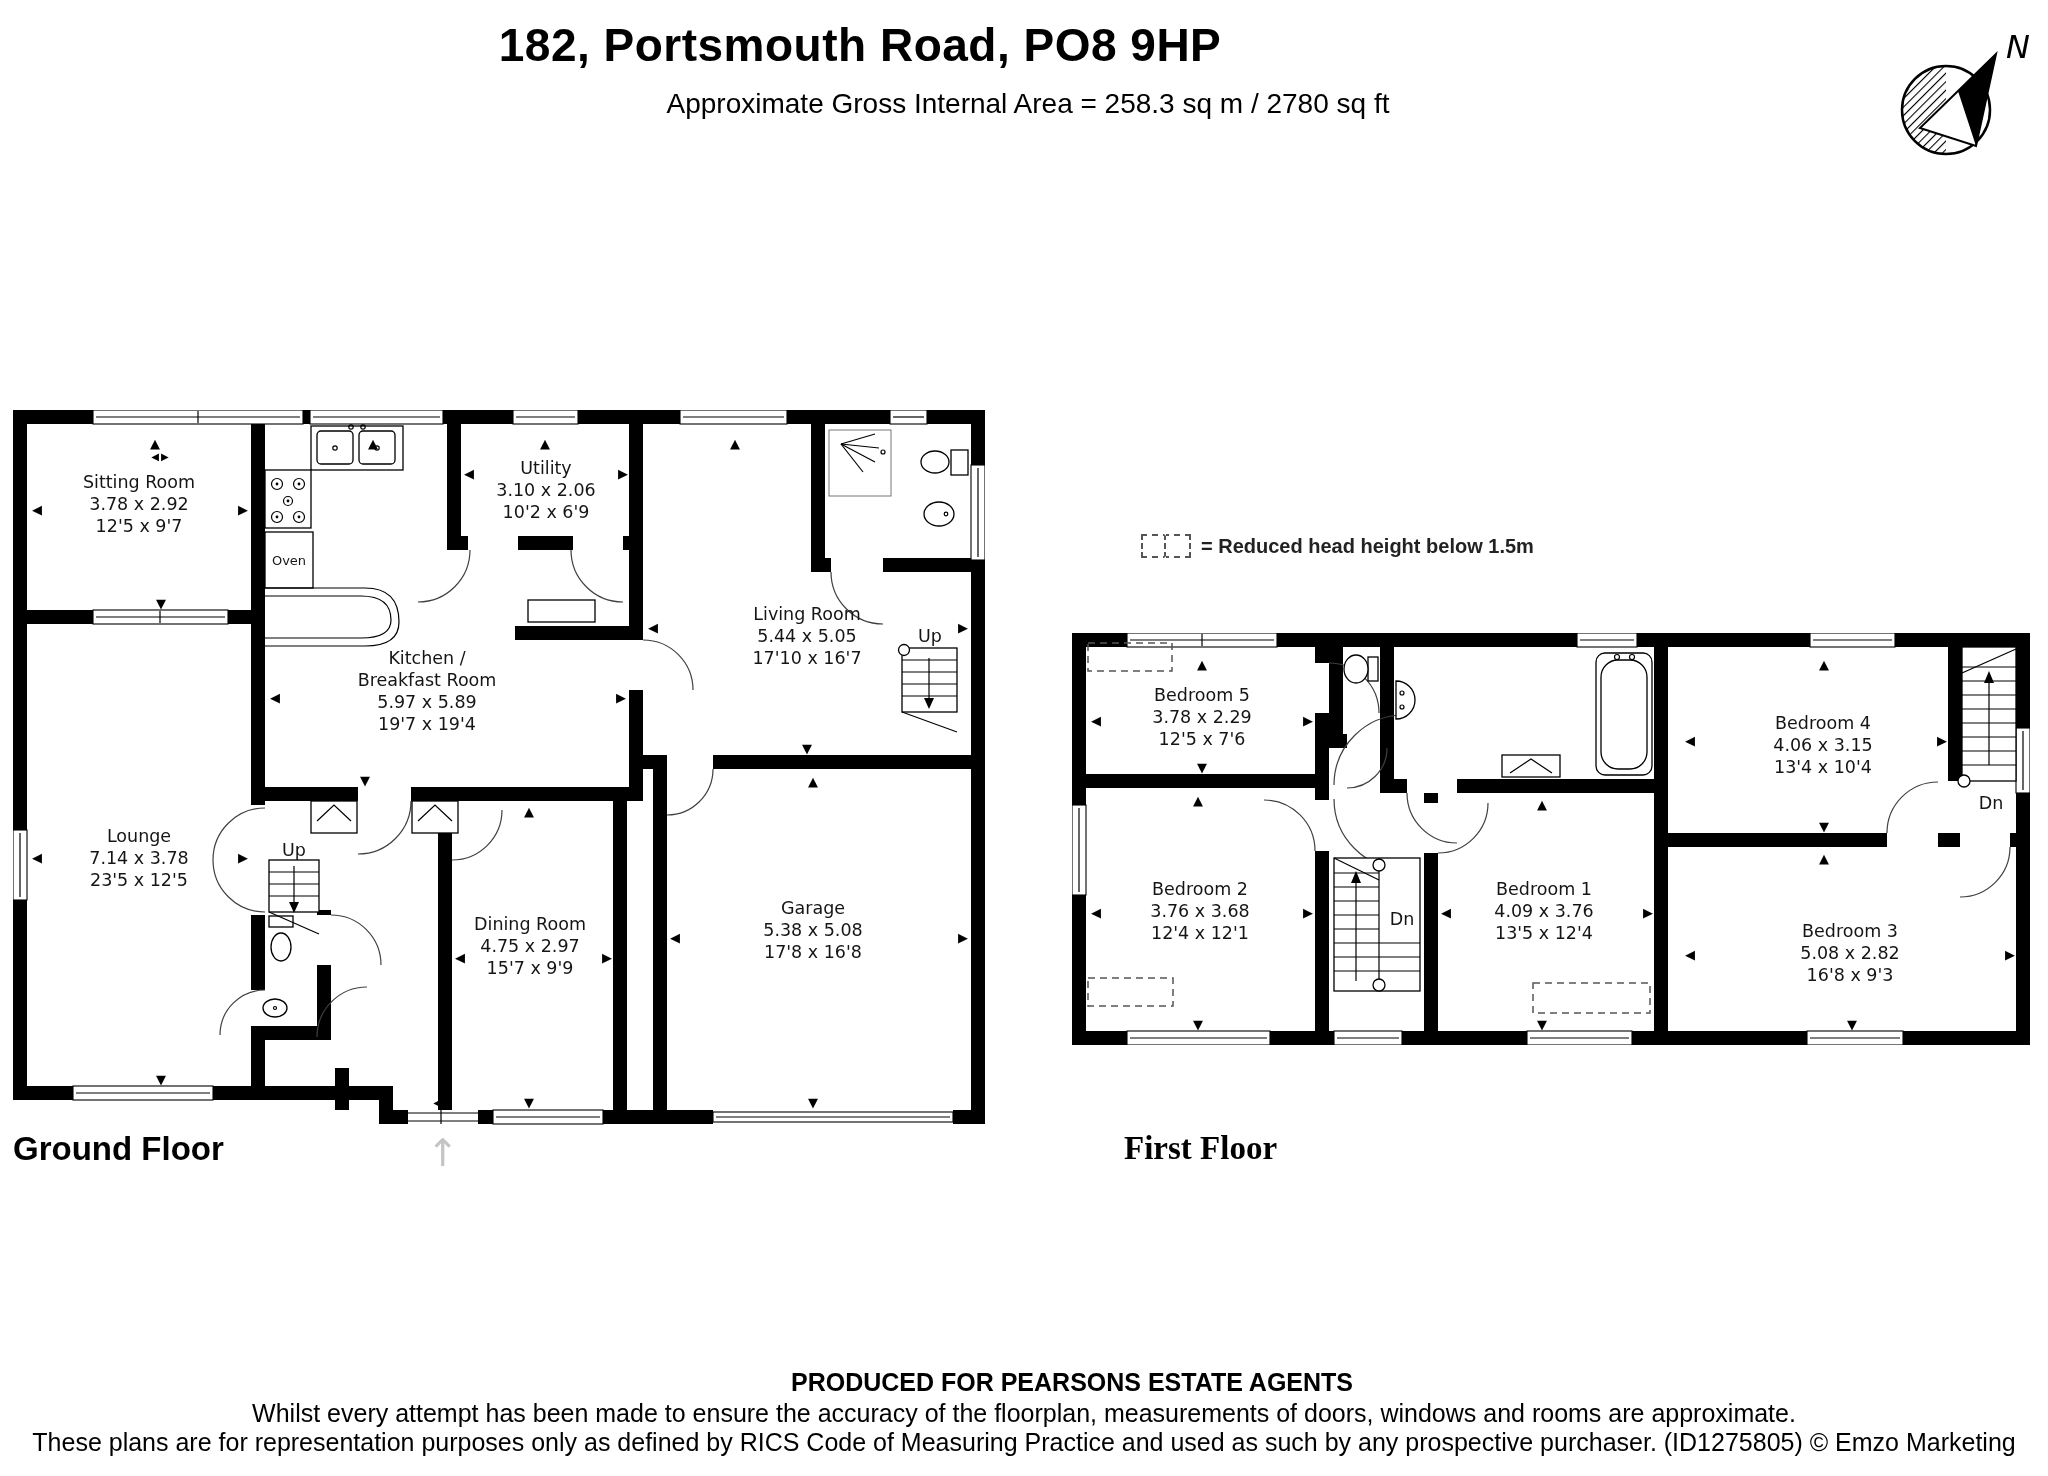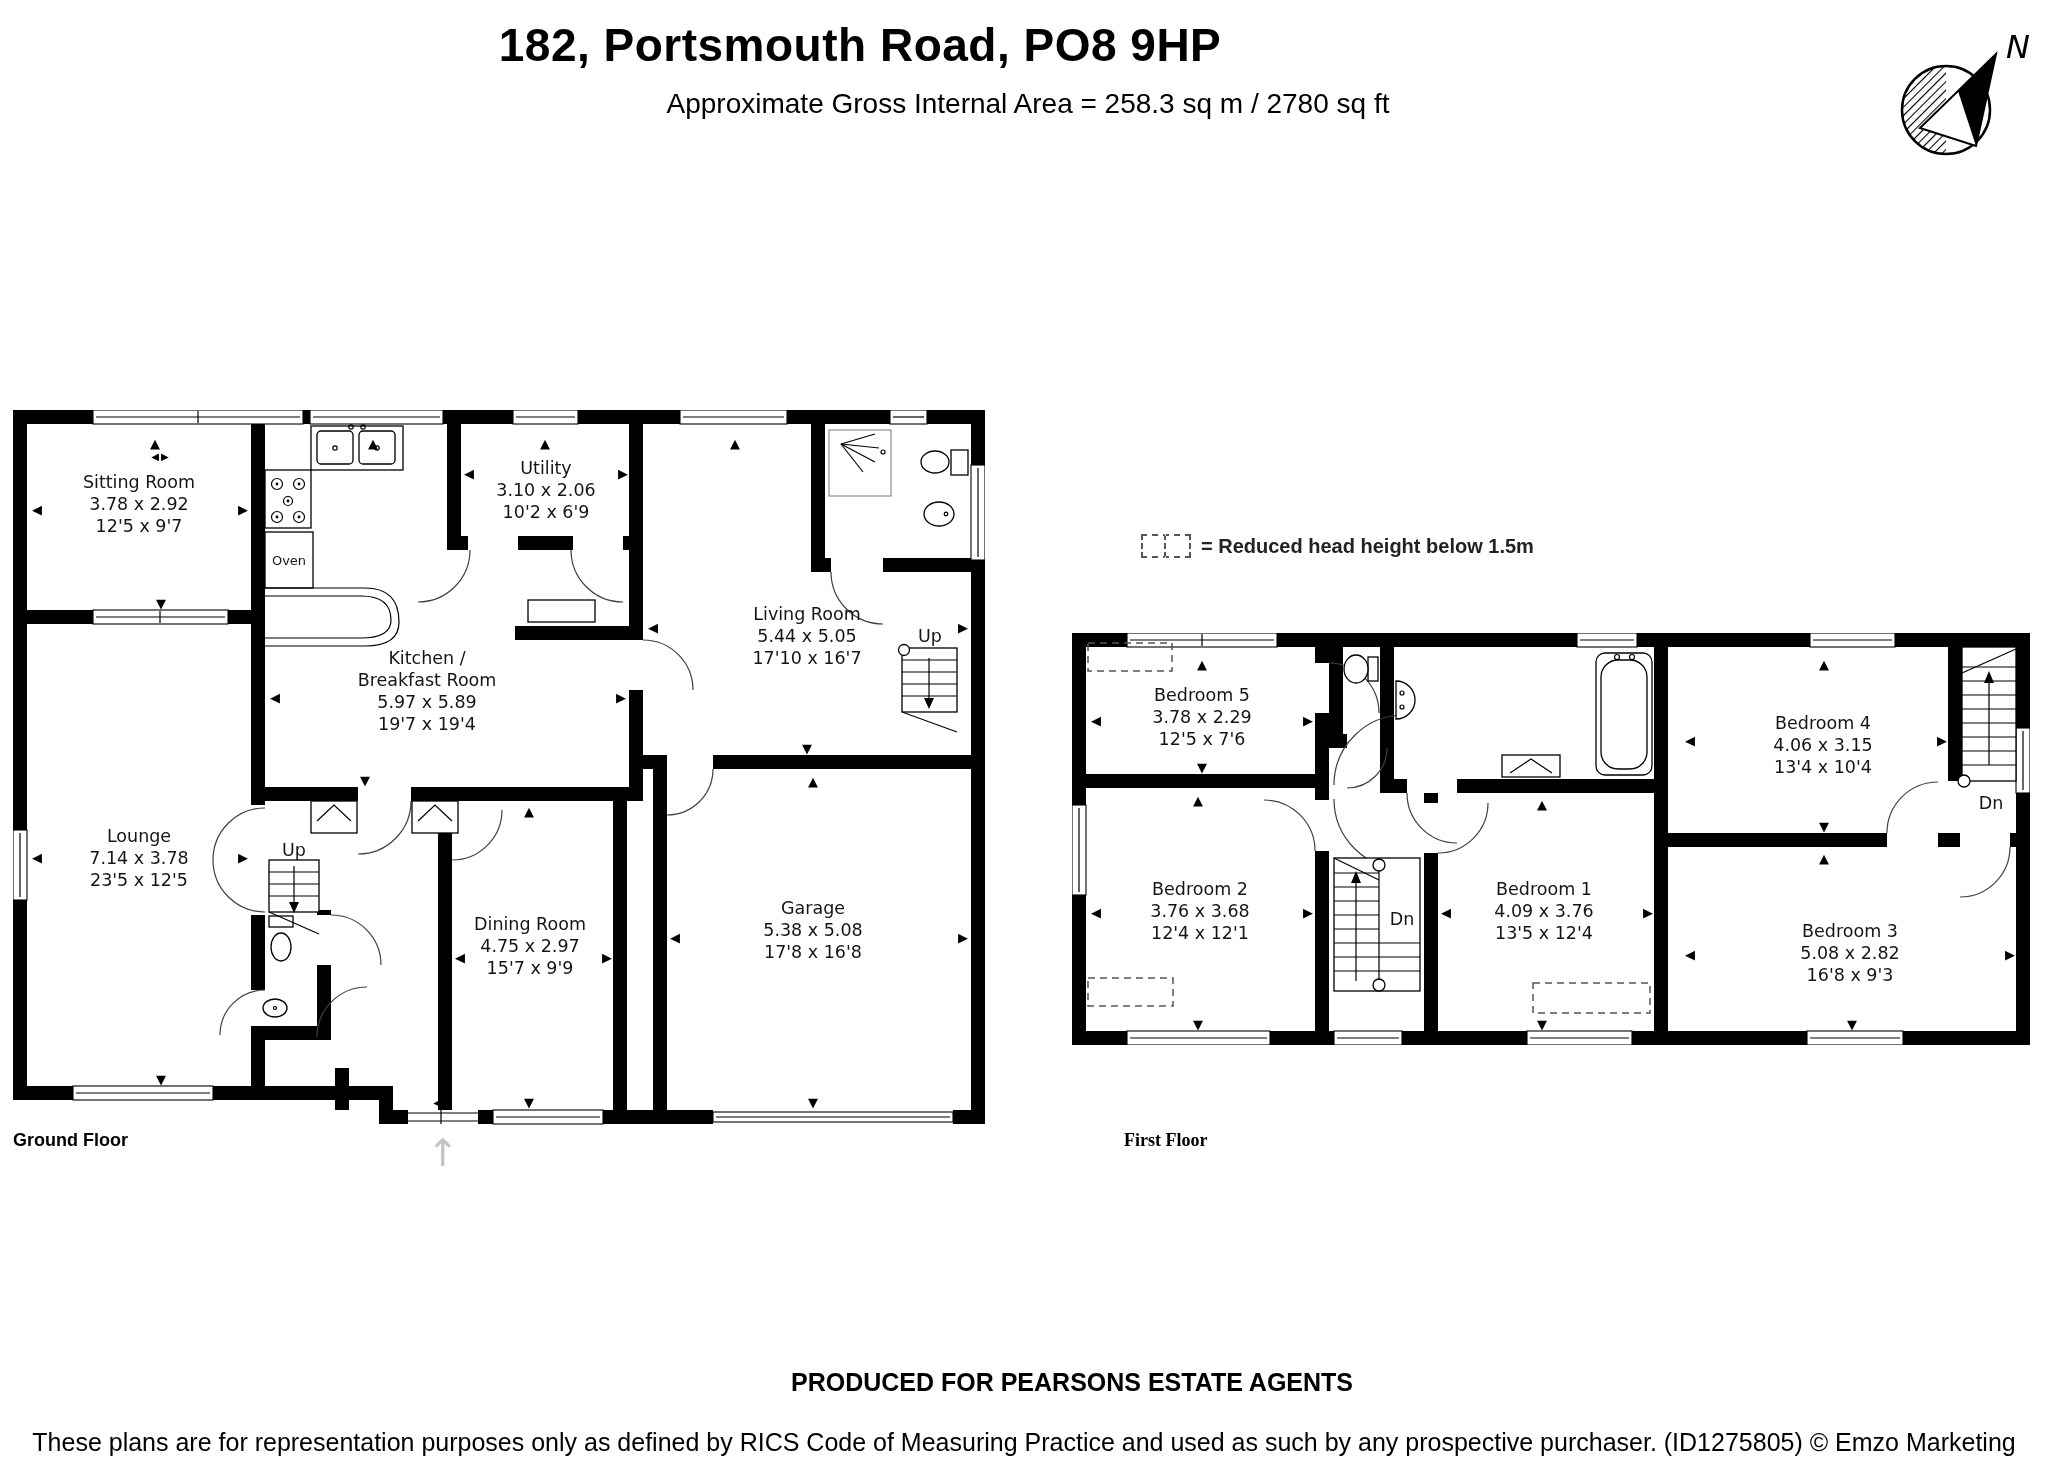--- a/index.html
+++ b/index.html
@@ -1,21 +1,21 @@
 <!DOCTYPE html>
 <html><head>
 <meta charset="utf-8">
 <style>
   html,body{margin:0;padding:0;background:#fff;}
   #canvas{position:relative;width:2048px;height:1476px;background:#fff;overflow:hidden;
           font-family:"Liberation Sans",sans-serif;color:#000;}
   .abs{position:absolute;}
   .title{width:1720px;text-align:center;font-size:46px;font-weight:bold;letter-spacing:.5px;}
   .subtitle{width:2048px;text-align:center;font-size:28px;}
-  .floorlabel{font-size:18px;font-weight:bold;}
+  .floorlabel{font-size:33px;font-weight:bold;}
   .footer{width:2048px;text-align:center;font-size:25px;}
   .footer.b{font-weight:bold;padding-left:48px;}
   .legend{display:flex;align-items:center;gap:10px;}
   .legend-box{width:46px;height:20px;border:2px dashed #555;position:relative;background:#fff;}
   .legend-box .mid{position:absolute;left:21px;top:-2px;width:0;height:20px;border-left:2px dashed #555;border-top:2px solid #fff;border-bottom:2px solid #fff;}
   .legend-text{font-size:20px;font-weight:600;color:#222;}
   
   svg text{font-family:"DejaVu Sans","Liberation Sans",sans-serif;}
   .w{fill:#000;}
   .win{fill:#fff;stroke:#000;stroke-width:1.1;}
@@ -493,15 +493,16 @@
       <text class="rname" x="751" y="96">Bedroom 4</text>
       <text class="rdim" x="751" y="118">4.06 x 3.15</text>
       <text class="rdim" x="751" y="140">13'4 x 10'4</text>
     </g>
   </svg>
 
   <div class="abs floorlabel" style="left:13px;top:1130px;">Ground Floor</div>
   <div class="abs floorlabel" style="left:1124px;top:1130px;font-family:Liberation Serif, serif;">First Floor</div>
 
   <div class="abs footer b" style="top:1368px;left:0;">PRODUCED FOR PEARSONS ESTATE AGENTS</div>
+  <div class="abs footer" style="top:1399px;left:0;">Whilst every attempt has been made to ensure the accuracy of the floorplan, measurements of doors, windows and rooms are approximate.</div>
   <div class="abs footer" style="top:1428px;left:0;">These plans are for representation purposes only as defined by RICS Code of Measuring Practice and used as such by any prospective purchaser. (ID1275805) © Emzo Marketing</div>
 
 </div>
 
 </body></html>

